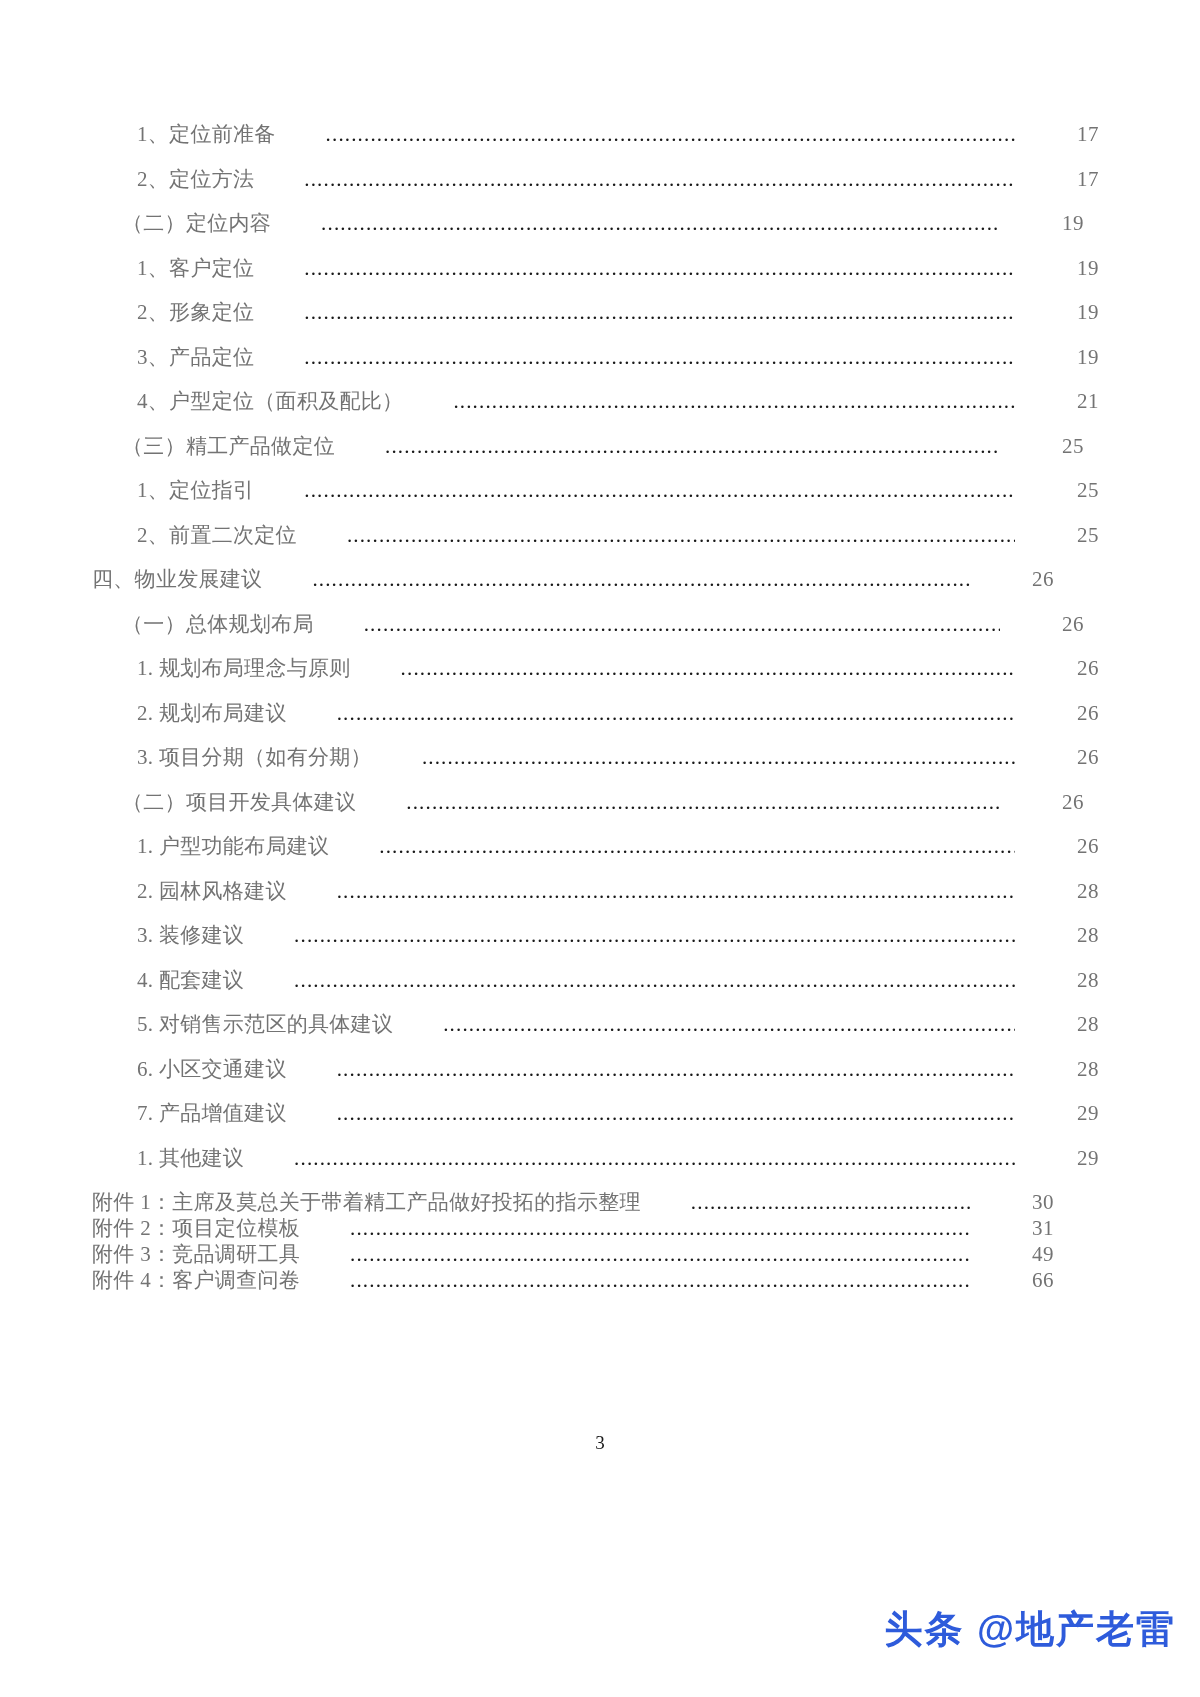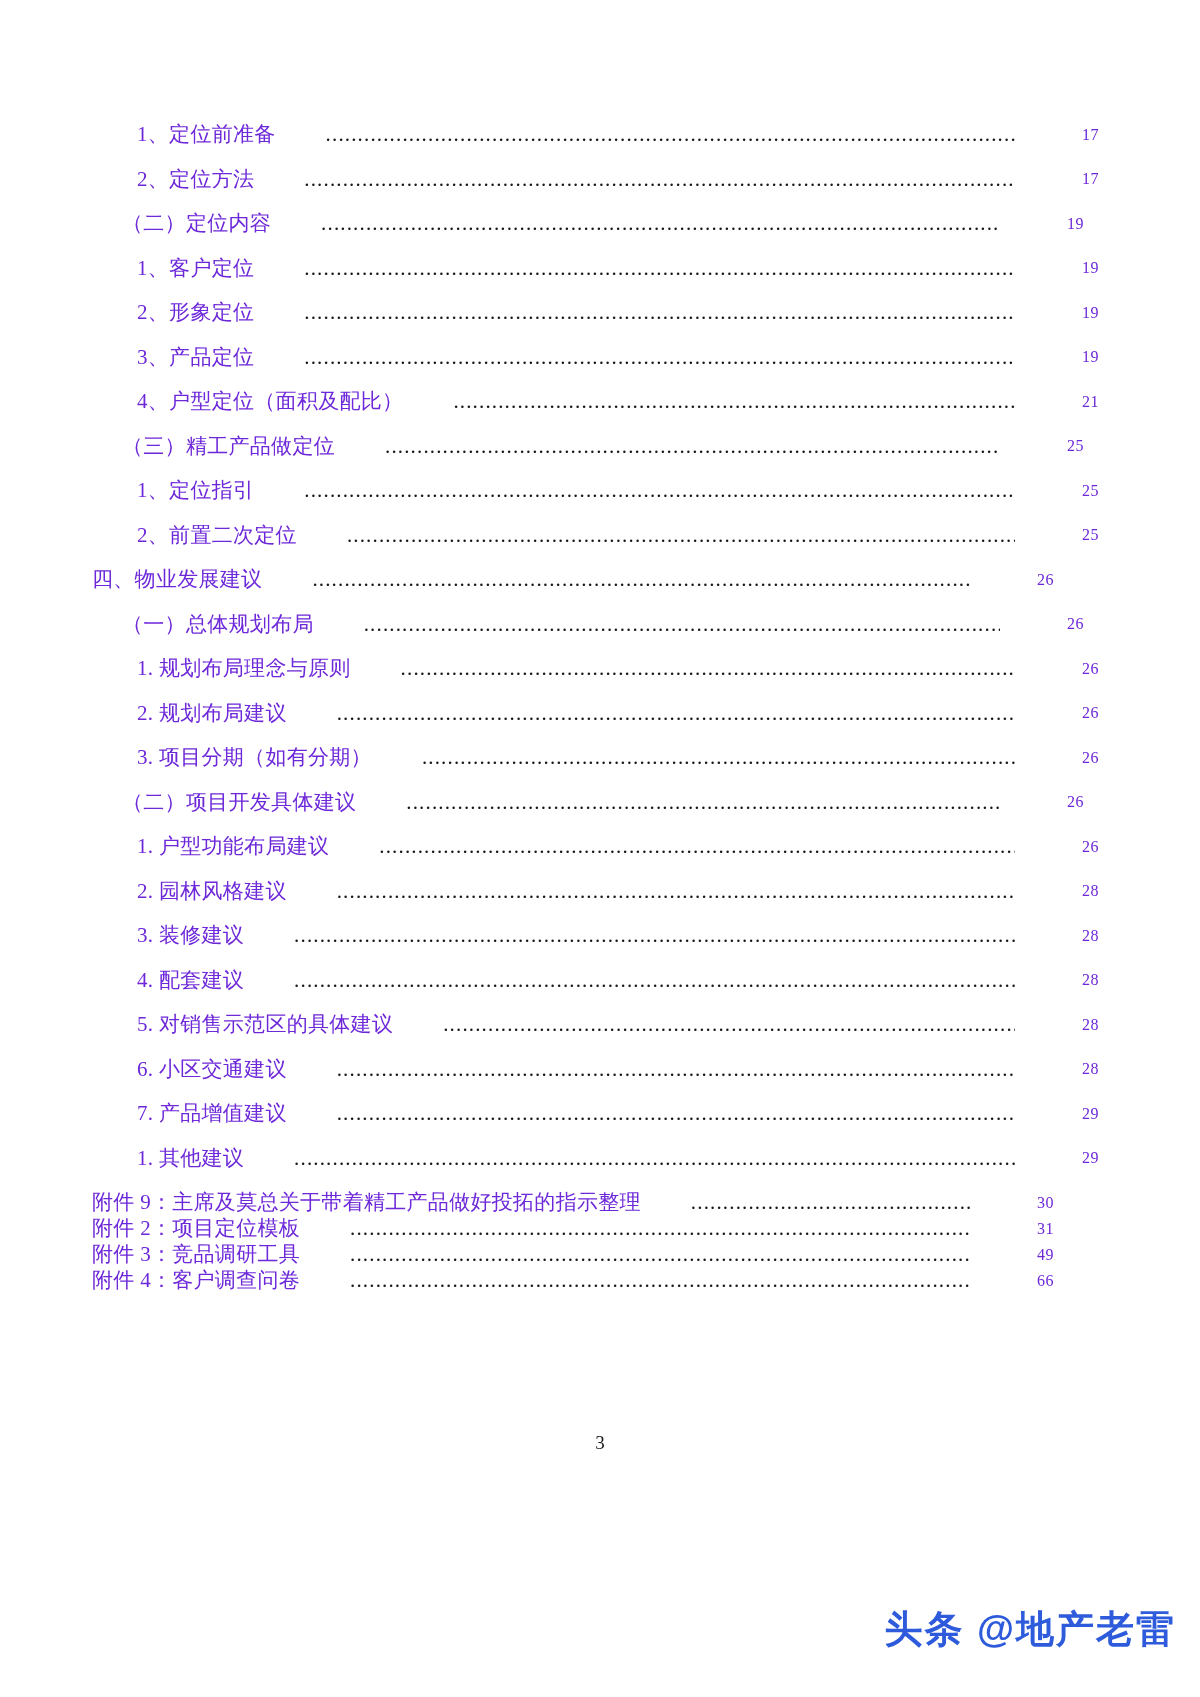--- a/index.html
+++ b/index.html
@@ -28,25 +28,25 @@
   
   #toc {
     position: absolute;
     left: 92px;
     top: 124px;
     width: 962px;
   }
 
   .toc-row {
     display: flex;
-    align-items: center;
+    align-items: flex-end;
     width: 100%;
     font-size: 21px;
     line-height: 1.0;
-    color: #6d28d9;
+    color: #737373;
     white-space: nowrap;
     gap: 48px;
   }
 
   
   .toc-row.spaced { margin-bottom: 23.5px; }
   
   .toc-row.tight  { margin-bottom: 5px; }
 
   .toc-label {
@@ -73,21 +73,21 @@
     letter-spacing: 1.15px;
     font-size: 21px;
     color: #1a1a1a;
     white-space: nowrap;
   }
 
   .toc-page {
     flex: 0 0 auto;
     text-align: right;
     min-width: 34px;
-    font-size: 16px;
+    font-size: 21px;
     letter-spacing: 0.5px;
   }
 
   
   .lvl-h1 { padding-left: 0px; }     
   .lvl-h2 { padding-left: 30px; }    
   .lvl-h3 { padding-left: 45px; }    
   .lvl-att { padding-left: 0px; }    
 
   
@@ -245,21 +245,21 @@
           <span class="toc-page">29</span>
         </div>
         <div class="toc-row spaced lvl-h3">
           <span class="toc-label">1. 其他建议</span>
           <span class="toc-leader"></span>
           <span class="toc-page">29</span>
         </div>
       </div>
     <div id="attachments">
         <div class="toc-row tight lvl-att">
-          <span class="toc-label">附件 9：主席及莫总关于带着精工产品做好投拓的指示整理</span>
+          <span class="toc-label">附件 1：主席及莫总关于带着精工产品做好投拓的指示整理</span>
           <span class="toc-leader"></span>
           <span class="toc-page">30</span>
         </div>
         <div class="toc-row tight lvl-att">
           <span class="toc-label">附件 2：项目定位模板</span>
           <span class="toc-leader"></span>
           <span class="toc-page">31</span>
         </div>
         <div class="toc-row tight lvl-att">
           <span class="toc-label">附件 3：竞品调研工具</span>

